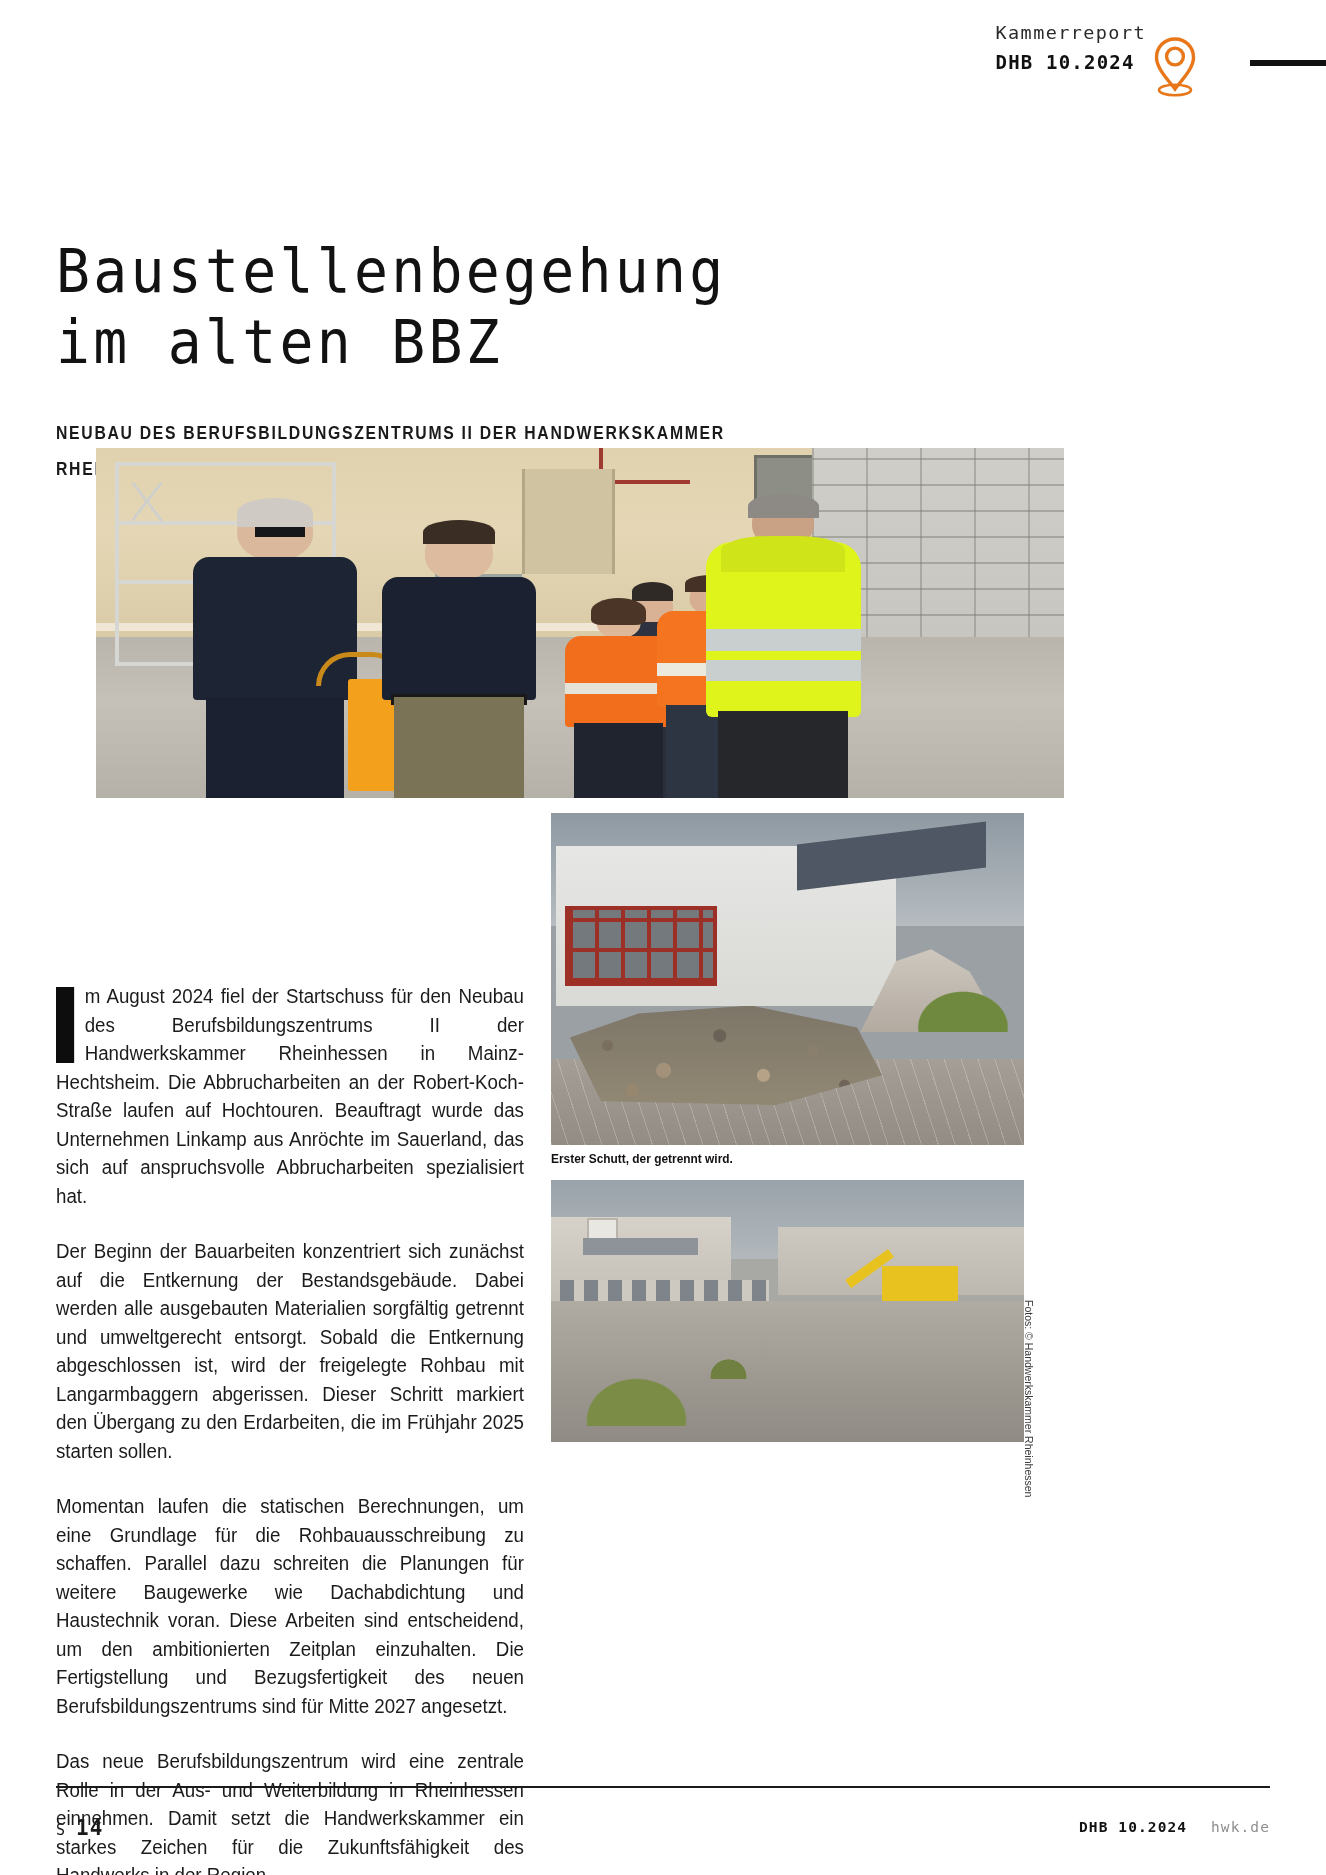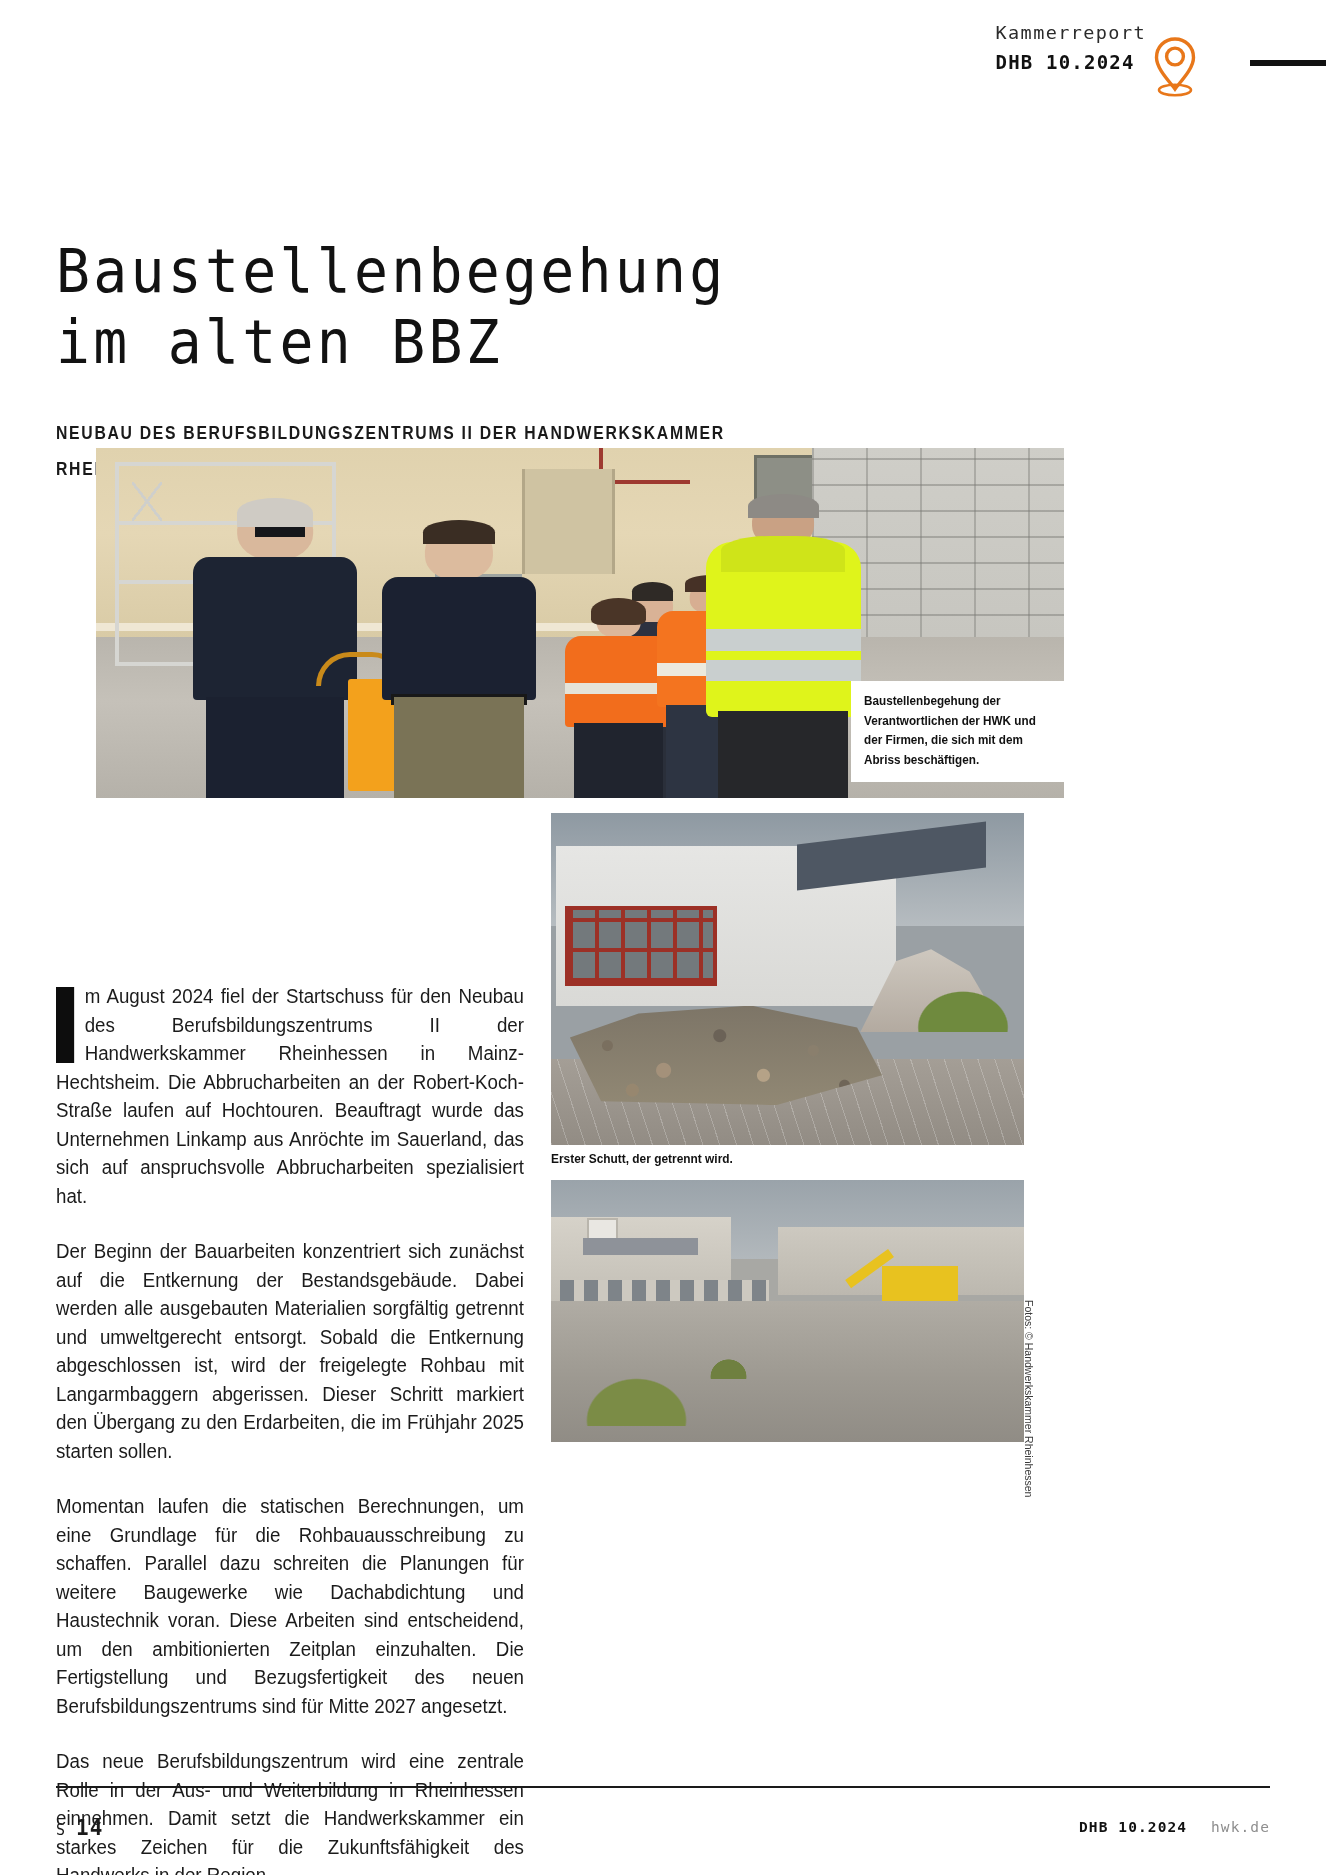--- a/index.html
+++ b/index.html
@@ -519,23 +519,20 @@
     <div class="p p6">
       <div class="head"></div>
         <div class="hair"></div>
         <div class="body"></div>
       <div class="hood"></div>
         <div class="stripe1"></div>
         <div class="stripe2"></div>
         <div class="legs"></div>
     </div>
   </div>
-  <figcaption class="caption-box">
-    <p>Baustellenbegehung der Verantwortlichen der HWK und der Firmen, die sich mit dem Abriss beschäftigen.</p>
-  </figcaption>
 </figure>
 
 <div class="article-col">
   <p>
     <span class="dropcap"></span>
     <span>m August 2024 fiel der Startschuss für den Neubau des Berufsbildungszentrums II der Handwerkskammer Rheinhessen in Mainz-Hechtsheim. Die Abbrucharbeiten an der Robert-Koch-Straße laufen auf Hochtouren. Beauftragt wurde das Unternehmen Linkamp aus Anröchte im Sauerland, das sich auf anspruchsvolle Abbrucharbeiten spezialisiert hat.</span>
   </p>
   <p>Der Beginn der Bauarbeiten konzentriert sich zunächst auf die Entkernung der Bestandsgebäude. Dabei werden alle ausgebauten Materialien sorgfältig getrennt und umweltgerecht entsorgt. Sobald die Entkernung abgeschlossen ist, wird der freigelegte Rohbau mit Langarmbaggern abgerissen. Dieser Schritt markiert den Übergang zu den Erdarbeiten, die im Frühjahr 2025 starten sollen.</p>
   <p>Momentan laufen die statischen Berechnungen, um eine Grundlage für die Rohbauausschreibung zu schaffen. Parallel dazu schreiten die Planungen für weitere Baugewerke wie Dachabdichtung und Haustechnik voran. Diese Arbeiten sind entscheidend, um den ambitionierten Zeitplan einzuhalten. Die Fertigstellung und Bezugsfertigkeit des neuen Berufsbildungszentrums sind für Mitte 2027 angesetzt.</p>
   <p>Das neue Berufsbildungszentrum wird eine zentrale Rolle in der Aus- und Weiterbildung in Rheinhessen einnehmen. Damit setzt die Handwerkskammer ein starkes Zeichen für die Zukunftsfähigkeit des Handwerks in der Region.</p>

